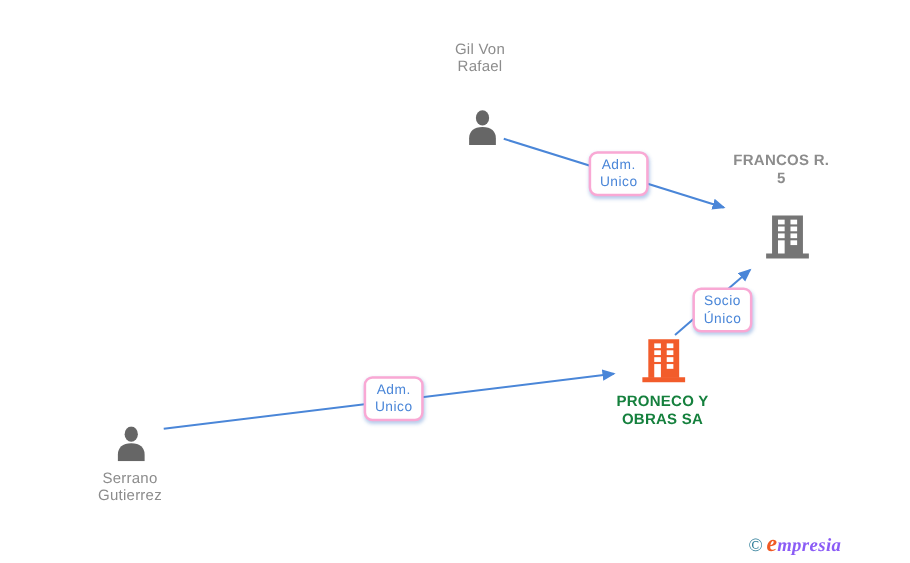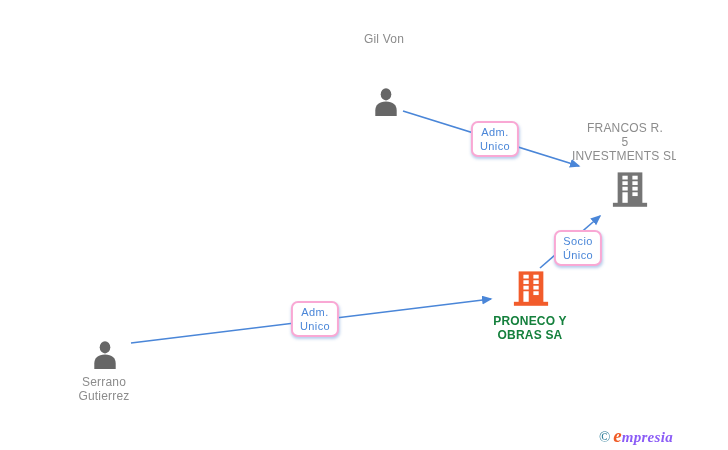--- a/index.html
+++ b/index.html
@@ -91,30 +91,30 @@
         <path d="M0,0 L10.5,4.5 L0,9 Z" fill="#4a86d8"></path>
       </marker>
     </defs>
     <line x1="403" y1="111" x2="579" y2="166" stroke="#4a86d8" stroke-width="1.6" marker-end="url(#arrowhead)"></line>
     <line x1="540" y1="268" x2="600" y2="216" stroke="#4a86d8" stroke-width="1.6" marker-end="url(#arrowhead)"></line>
     <line x1="131" y1="343" x2="491" y2="299" stroke="#4a86d8" stroke-width="1.6" marker-end="url(#arrowhead)"></line>
   </svg>
 
   <div class="node-label" style="left:314px; top:32px;">
     <span>Gil Von</span>
+    <span>Rafael</span>
   </div>
   <svg class="node-icon" style="left:371px; top:88px;" width="30" height="28" viewBox="0 0 30 28">
     <ellipse cx="15" cy="6.3" rx="5.3" ry="6.1" fill="#666666"></ellipse>
     <path d="M15 13.6 C8 13.6 4.3 17.2 4.3 22.6 L4.3 28 L25.7 28 L25.7 22.6 C25.7 17.2 22 13.6 15 13.6 Z" fill="#666666"></path>
   </svg>
 
-  <div class="node-label" style="left:555px; top:121px;">
+  <div class="node-label" style="left:555px; top:121px;font-weight:bold;">
     <span>FRANCOS R.</span>
     <span>5</span>
-    <span>INVESTMENTS SL</span>
   </div>
   <svg class="node-icon" style="left:611px; top:171px;" width="38" height="37" viewBox="0 0 40 38">
     <g fill="#757575">
       <rect x="2" y="33" width="36" height="4.2"></rect>
       <rect x="7" y="1" width="26" height="32.5"></rect>
     </g>
     <g fill="#ffffff">
       <rect x="12" y="4.5" width="5.6" height="4"></rect>
       <rect x="22.5" y="4.5" width="5.6" height="4"></rect>
       <rect x="12" y="10.3" width="5.6" height="4"></rect>

